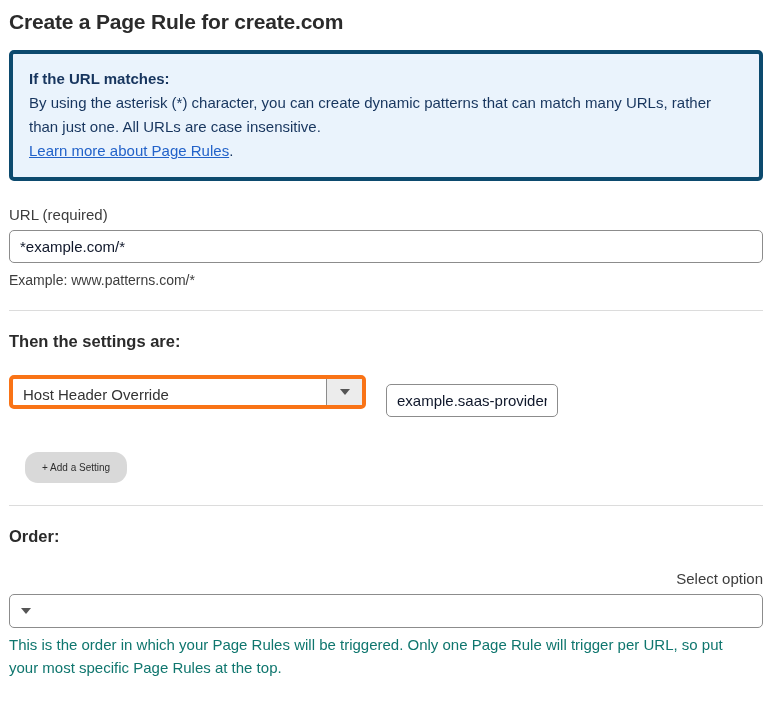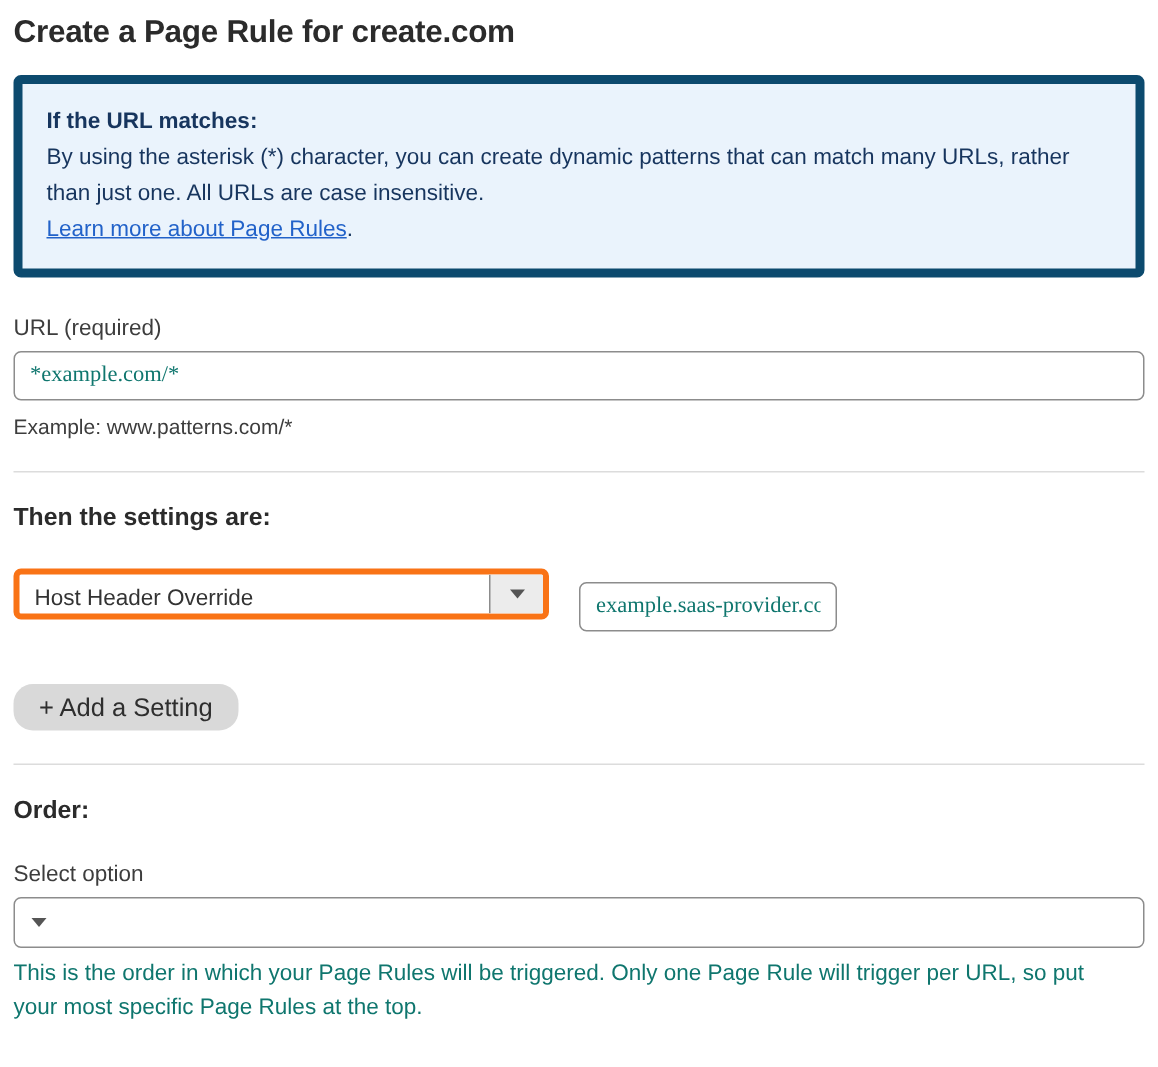--- a/index.html
+++ b/index.html
@@ -15,21 +15,21 @@
   h1.page-title {
     font-size: 21px;
     font-weight: 700;
     color: #2b2b2b;
     margin: 4px 0 16px 0;
     letter-spacing: -0.2px;
   }
 
   .info-box {
     background: #eaf3fc;
-    border: 6px solid #0c4a6e;
+    border: 4px solid #0c4a6e;
     border-radius: 5px;
     padding: 13px 16px 14px 16px;
     color: #17355e;
     font-size: 15px;
     line-height: 24px;
   }
   .info-box .info-heading { font-weight: 700; }
   .info-box a.info-link {
     color: #2262c9;
     text-decoration: underline;
@@ -43,22 +43,22 @@
   }
   .url-section { margin-top: 25px; }
 
   input.text-input {
     display: block;
     height: 33px;
     border: 1px solid #8c8c8c;
     border-radius: 5px;
     padding: 4px 10px;
     font-size: 15px;
-    font-family: Liberation Serif, serif;
-    color: #0f766e;
+    font-family: Liberation Sans, sans-serif;
+    color: #0f172a;
     background: #fff;
     outline: none;
   }
   .url-input { width: 100%; }
 
   .hint-text { font-size: 14px; color: #3d3d3d; margin-top: 9px; }
 
   hr.divider {
     border: none;
     border-top: 1px solid #dcdcdc;
@@ -111,24 +111,25 @@
   }
 
   .value-input { width: 172px; height: 35px; border-radius: 6px; }
 
   .btn {
     display: inline-flex;
     align-items: center;
     justify-content: center;
     border: none;
     border-radius: 13px;
-    font-size: 17px;
+    font-size: 10px;
     font-family: "Liberation Sans", sans-serif;
     cursor: pointer;
     padding: 0 17px;
+    margin-left: 16px;
   }
   .btn-gray { background: #d9d9d9; color: #2e2e2e; }
 
   .add-setting-btn { height: 31px; margin-top: 35px; }
 
   .order-select {
     display: flex;
     align-items: center;
     border: 1px solid #8c8c8c;
     border-radius: 5px;
@@ -136,21 +137,21 @@
     padding: 0 14px 0 11px;
     cursor: pointer;
     margin-top: 0;
   }
   .order-select .select-value {
     flex: 1;
     font-size: 15px;
     color: #333;
   }
 
-  .order-label { margin-top: 24px; }
+  .order-label { margin-top: 24px; text-align: right; }
   .order-help {
     font-size: 15px;
     color: #0f766e;
     line-height: 23px;
     margin-top: 5px;
     max-width: 740px;
   }
 </style>
 </head>
 <body>

